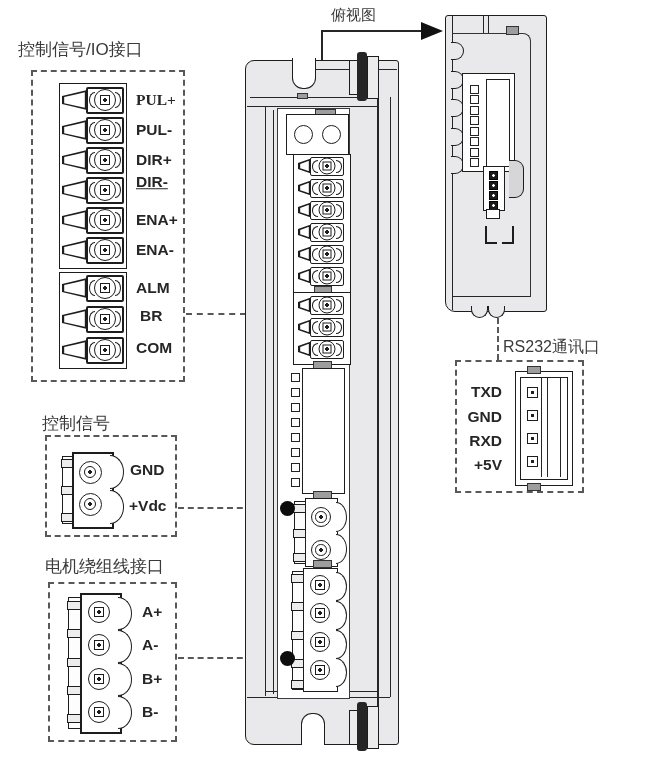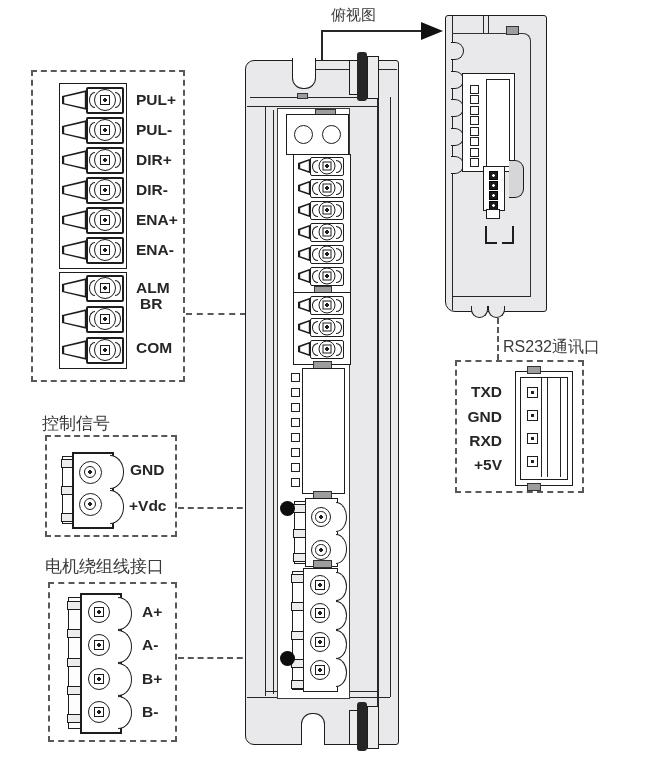--- a/index.html
+++ b/index.html
@@ -51,20 +51,21 @@
   .arrowhead{position:absolute;width:0;height:0;border-top:9px solid transparent;border-bottom:9px solid transparent;border-left:22px solid #111;}
   .knobbar{position:absolute;background:#262626;border-radius:3px;}
   .knobp{position:absolute;background:#ececec;border:1.4px solid #1d1d1d;}
   .inpanel{position:absolute;border-top:1.3px solid #333;border-right:1.3px solid #333;border-radius:0 8px 0 0;}
 </style>
 </head>
 <body>
 
 <div id="stage">
 
+  <div class="title" style="left:18px;top:41px;">控制信号/IO接口</div>
   <div class="title" style="left:42px;top:415px;">控制信号</div>
   <div class="title" style="left:45px;top:558px;">电机绕组线接口</div>
   <div class="title" style="left:503px;top:339px;font-size:16px;">RS232通讯口</div>
   <div class="title" style="left:331px;top:7px;font-size:15px;">俯视图</div>
 
   <div class="dbox" style="left:31px;top:70px;width:150px;height:308px;"></div>
   <div class="dbox" style="left:45px;top:435px;width:128px;height:98px;"></div>
   <div class="dbox" style="left:48px;top:582px;width:125px;height:156px;"></div>
   <div class="dbox" style="left:455px;top:360px;width:125px;height:129px;"></div>
 
@@ -129,28 +130,28 @@
         <span class="screw sq" style="width:22px;height:22px;left:50%;top:50%;transform:translate(-50%,-50%);"></span>
       </span>
     </div>
   <div class="abs" style="left:62px;top:336.5px;width:62px;height:27px;">
       <span class="lever" style="left:0;top:3.5px;width:25px;height:20px;"></span>
       <span class="tbody" style="left:24px;top:0;width:38px;height:27px;">
         <span class="screw sq" style="width:22px;height:22px;left:50%;top:50%;transform:translate(-50%,-50%);"></span>
       </span>
     </div>
 
-  <div class="lbl" style="left:136px;top:100px;">PUL+</div>
+  <div class="lbl" style="left:136px;top:100px;font-family:Liberation Serif, serif;">PUL+</div>
   <div class="lbl" style="left:136px;top:130px;">PUL-</div>
   <div class="lbl" style="left:136px;top:160px;">DIR+</div>
-  <div class="lbl" style="left:136px;top:190px;">DIR-</div>
+  <div class="lbl" style="left:136px;top:182px;text-decoration:underline;">DIR-</div>
   <div class="lbl" style="left:136px;top:220px;">ENA+</div>
   <div class="lbl" style="left:136px;top:250px;">ENA-</div>
   <div class="lbl" style="left:136px;top:288px;">ALM</div>
-  <div class="lbl" style="left:140px;top:304px;">BR</div>
+  <div class="lbl" style="left:140px;top:316px;">BR</div>
   <div class="lbl" style="left:136px;top:348px;">COM</div>
 
   <div class="rail" style="left:62px;top:456px;width:10px;height:66px;">
       <span class="rung" style="top:2px;"></span>
       <span class="rung" style="top:29px;"></span>
       <span class="rung" style="top:56px;"></span>
     </div>
   <div class="white" style="left:72px;top:452px;width:38px;height:73px;border-width:2px;"></div>
   <div class="scallop" style="left:110px;top:455px;width:13px;height:32px;"></div>
   <div class="scallop" style="left:110px;top:490px;width:13px;height:32px;"></div>

